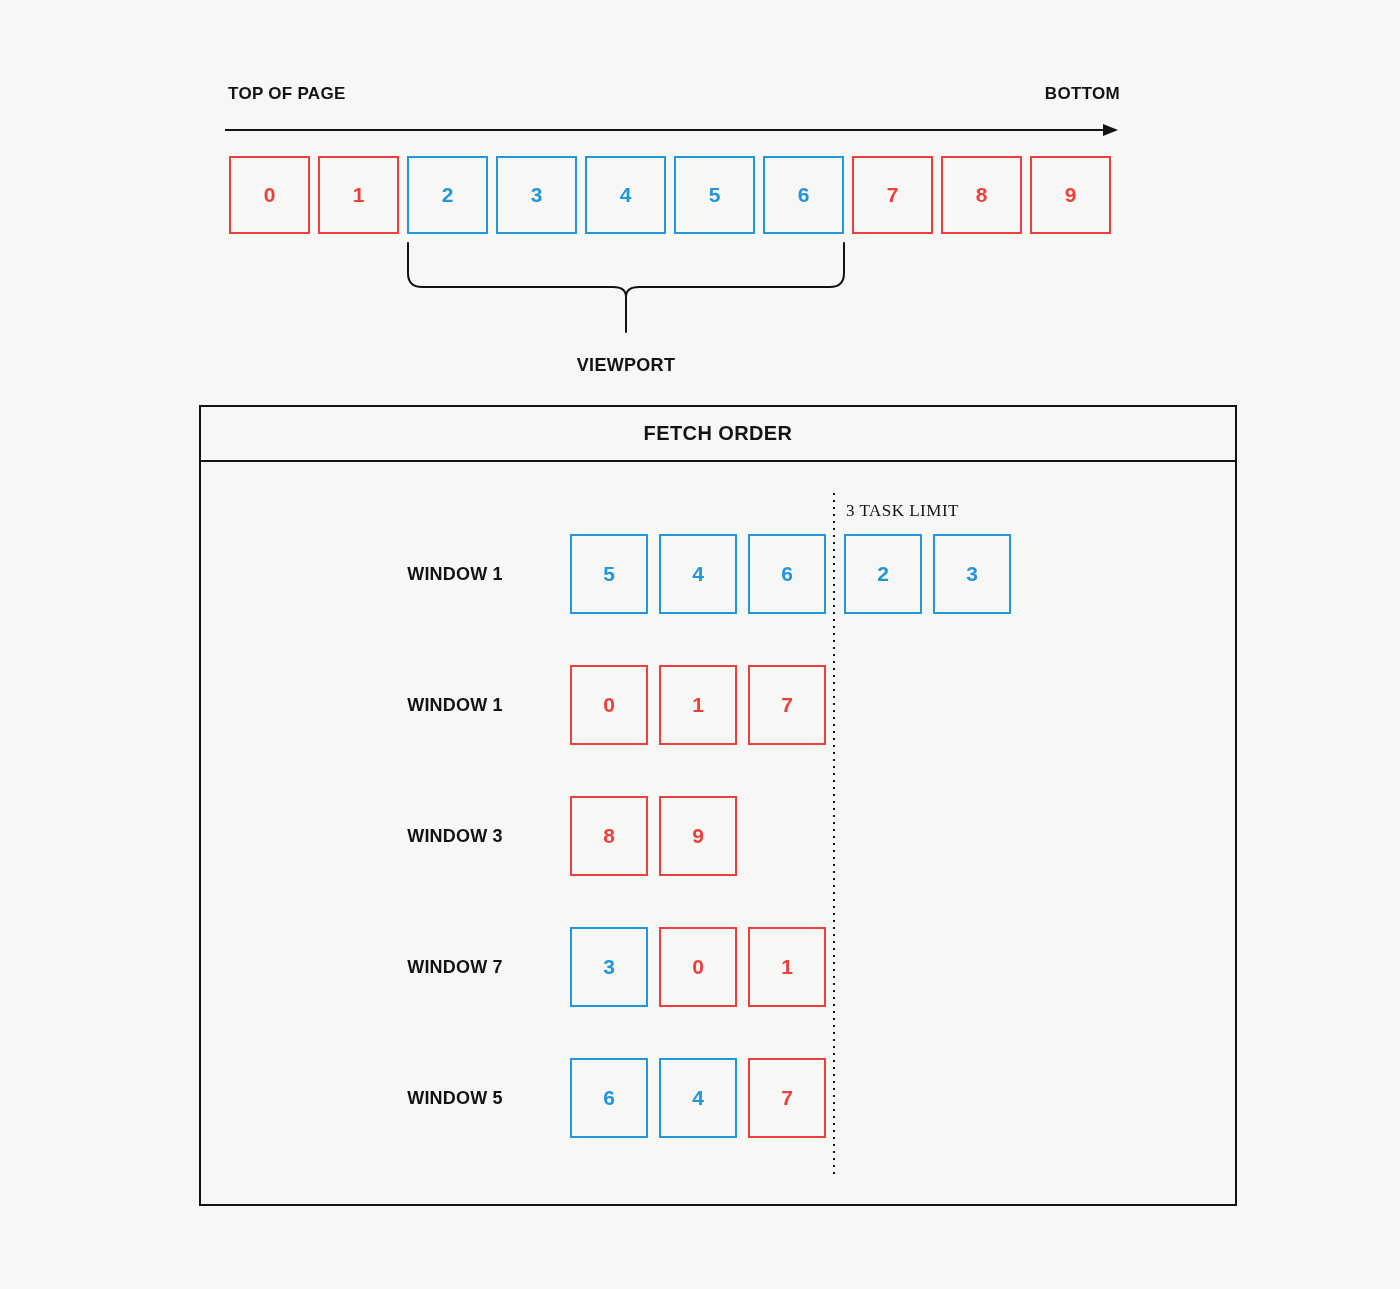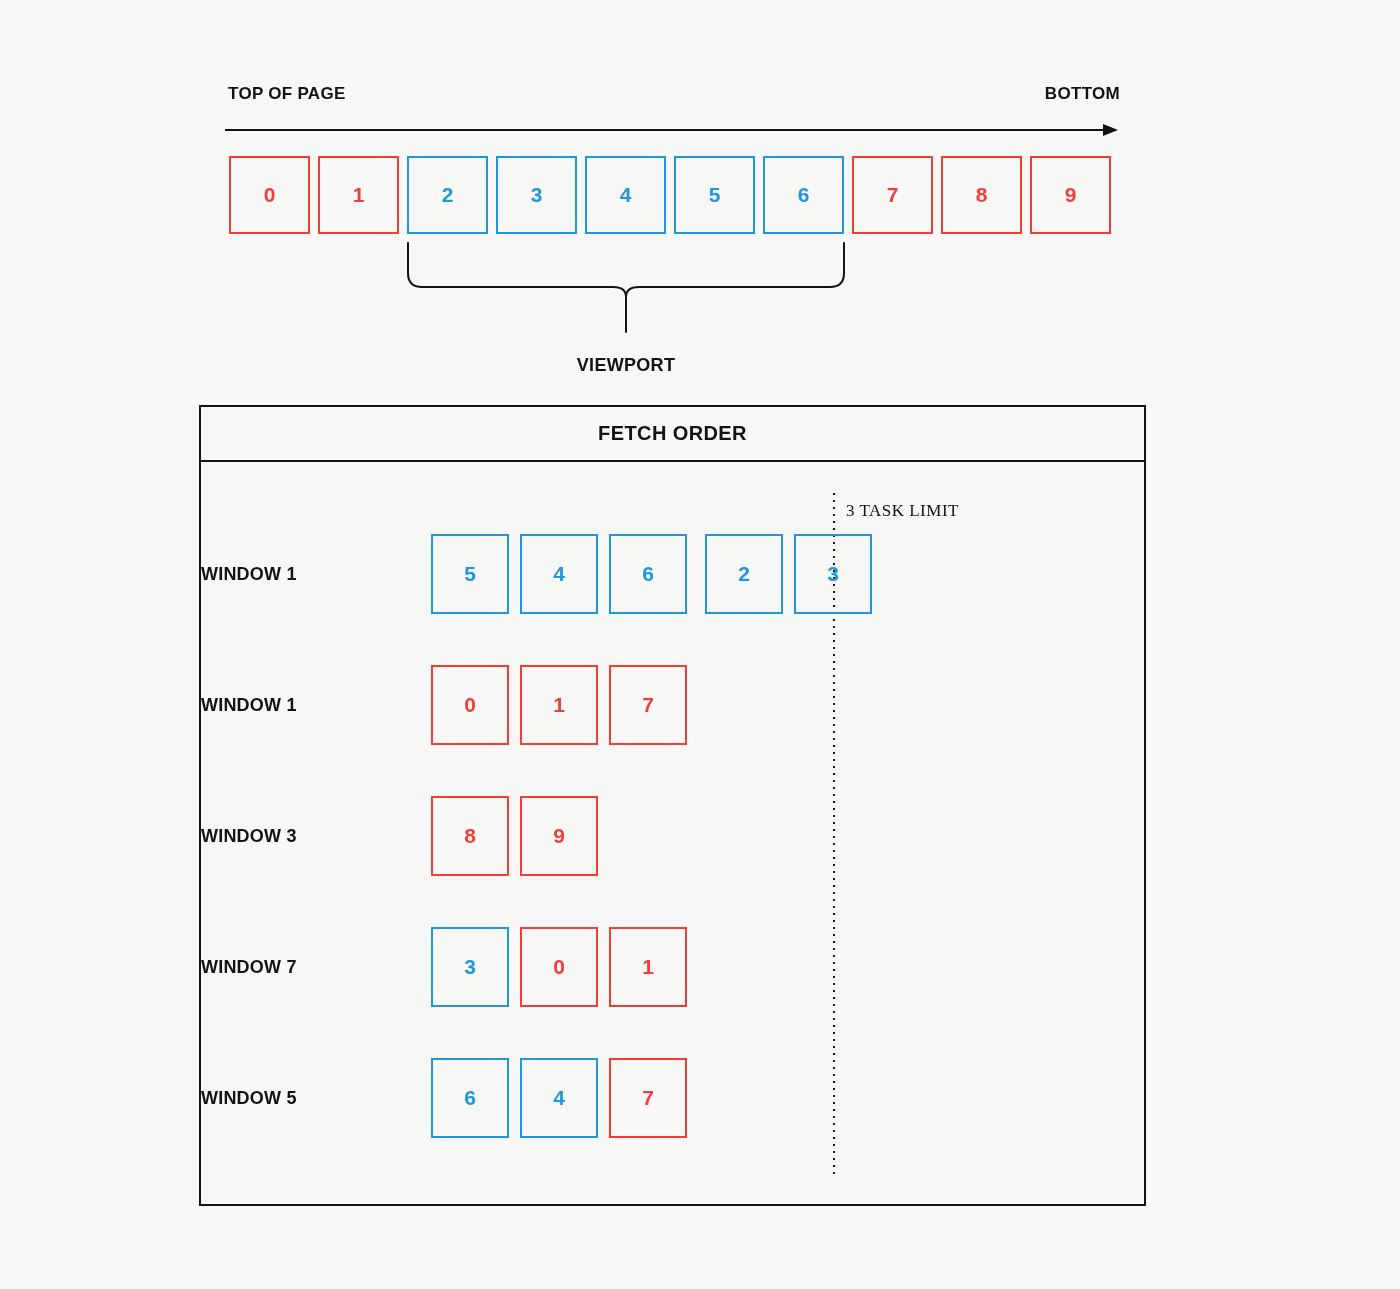--- a/index.html
+++ b/index.html
@@ -41,23 +41,24 @@
   #viewport-brace { left: 406px; top: 242px; width: 440px; height: 94px; }
   #viewport-label {
     left: 516px; top: 355px; width: 220px;
     text-align: center;
     font-size: 18px; font-weight: 700; letter-spacing: 0.3px;
   }
 
   
   #fetch-panel {
     left: 199px; top: 405px;
-    width: 947px; height: 801px;
+    width: 1038px; height: 801px;
     box-sizing: border-box;
     border: 2px solid var(--ink);
+    text-align: center;
   }
   #fetch-header {
     height: 53px;
     border-bottom: 2px solid var(--ink);
     display: flex; align-items: center; justify-content: center;
   }
   #fetch-title {
     font-size: 20px; font-weight: 700; letter-spacing: 0.4px;
   }
   #fetch-body { position: relative; height: 744px; }
@@ -77,20 +78,21 @@
     white-space: nowrap;
   }
 
   #windows {
     position: absolute; left: 0; top: 72px; right: 0;
     display: flex; flex-direction: column; gap: 51px;
   }
   .window-row {
     display: flex; align-items: center;
     height: 80px;
+    padding-left: 139px;
   }
   .window-label {
     width: 230px;
     font-size: 18px; font-weight: 700; letter-spacing: 0.2px;
   }
   .window-boxes { display: flex; gap: 11px; }
   .fo-box { width: 78px; height: 80px; }
   .fo-box.past-limit { margin-left: 7px; }
 
   .stroke-path { fill: none; stroke: var(--ink); stroke-width: 2; stroke-linecap: round; }

